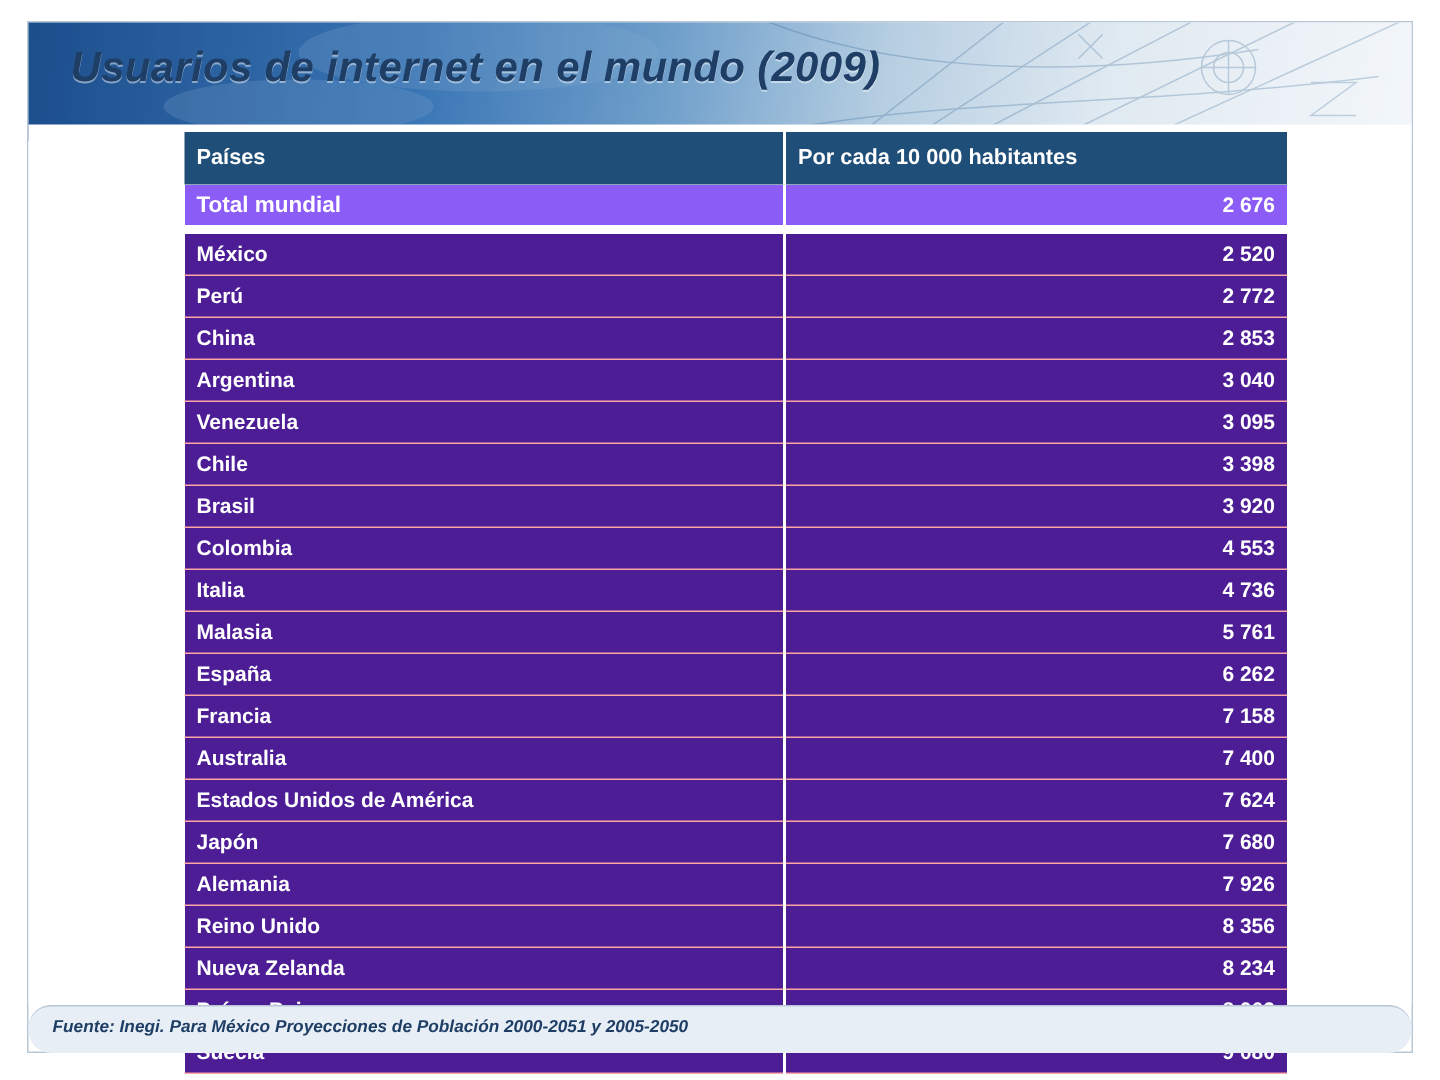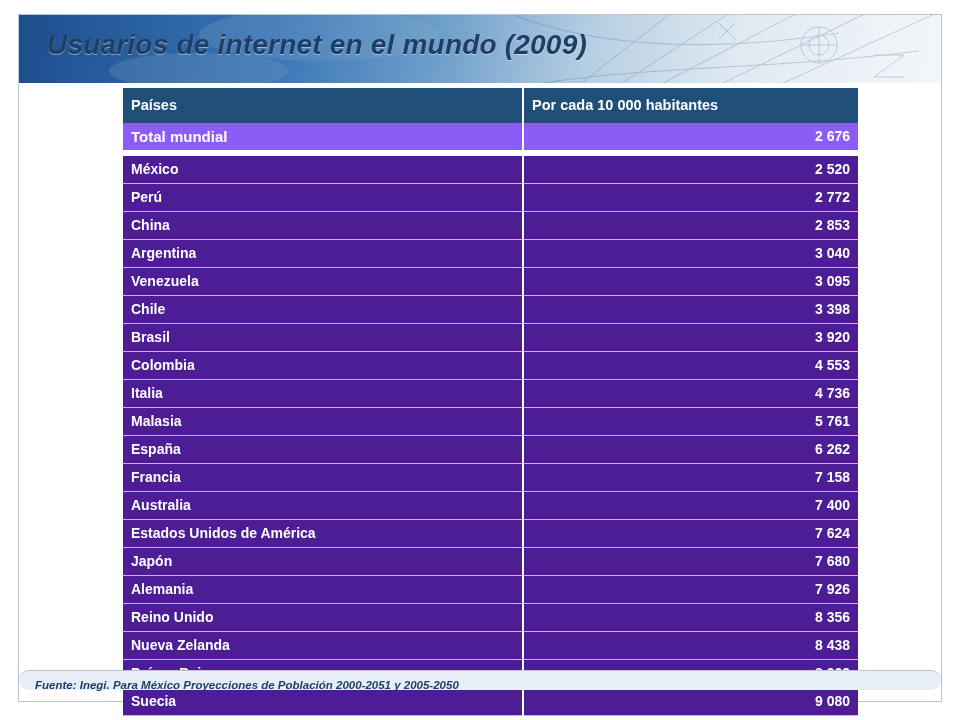--- a/index.html
+++ b/index.html
@@ -120,21 +120,21 @@
     border-bottom: 6px solid #ffffff;
   }
   table.data tr.total td:first-child { font-size: 15px; }
 
   
   .footer {
     position: absolute;
     left: 19px;
     top: 670px;
     width: 922px;
-    height: 20px;
+    height: 32px;
     background: #e7eef5;
     border-top: 1px solid #b9c6d6;
     box-sizing: border-box;
     border-radius: 15px;
   }
   .footer-text {
     position: absolute;
     left: 16px;
     top: 8px;
     font-size: 11.5px;
@@ -266,21 +266,21 @@
           <tr>
               <td>Alemania</td>
               <td>7 926</td>
             </tr>
           <tr>
               <td>Reino Unido</td>
               <td>8 356</td>
             </tr>
           <tr>
               <td>Nueva Zelanda</td>
-              <td>8 438</td>
+              <td>8 234</td>
             </tr>
           <tr>
               <td>Países Bajos</td>
               <td>8 963</td>
             </tr>
           <tr>
               <td>Suecia</td>
               <td>9 080</td>
             </tr>
         </tbody>

